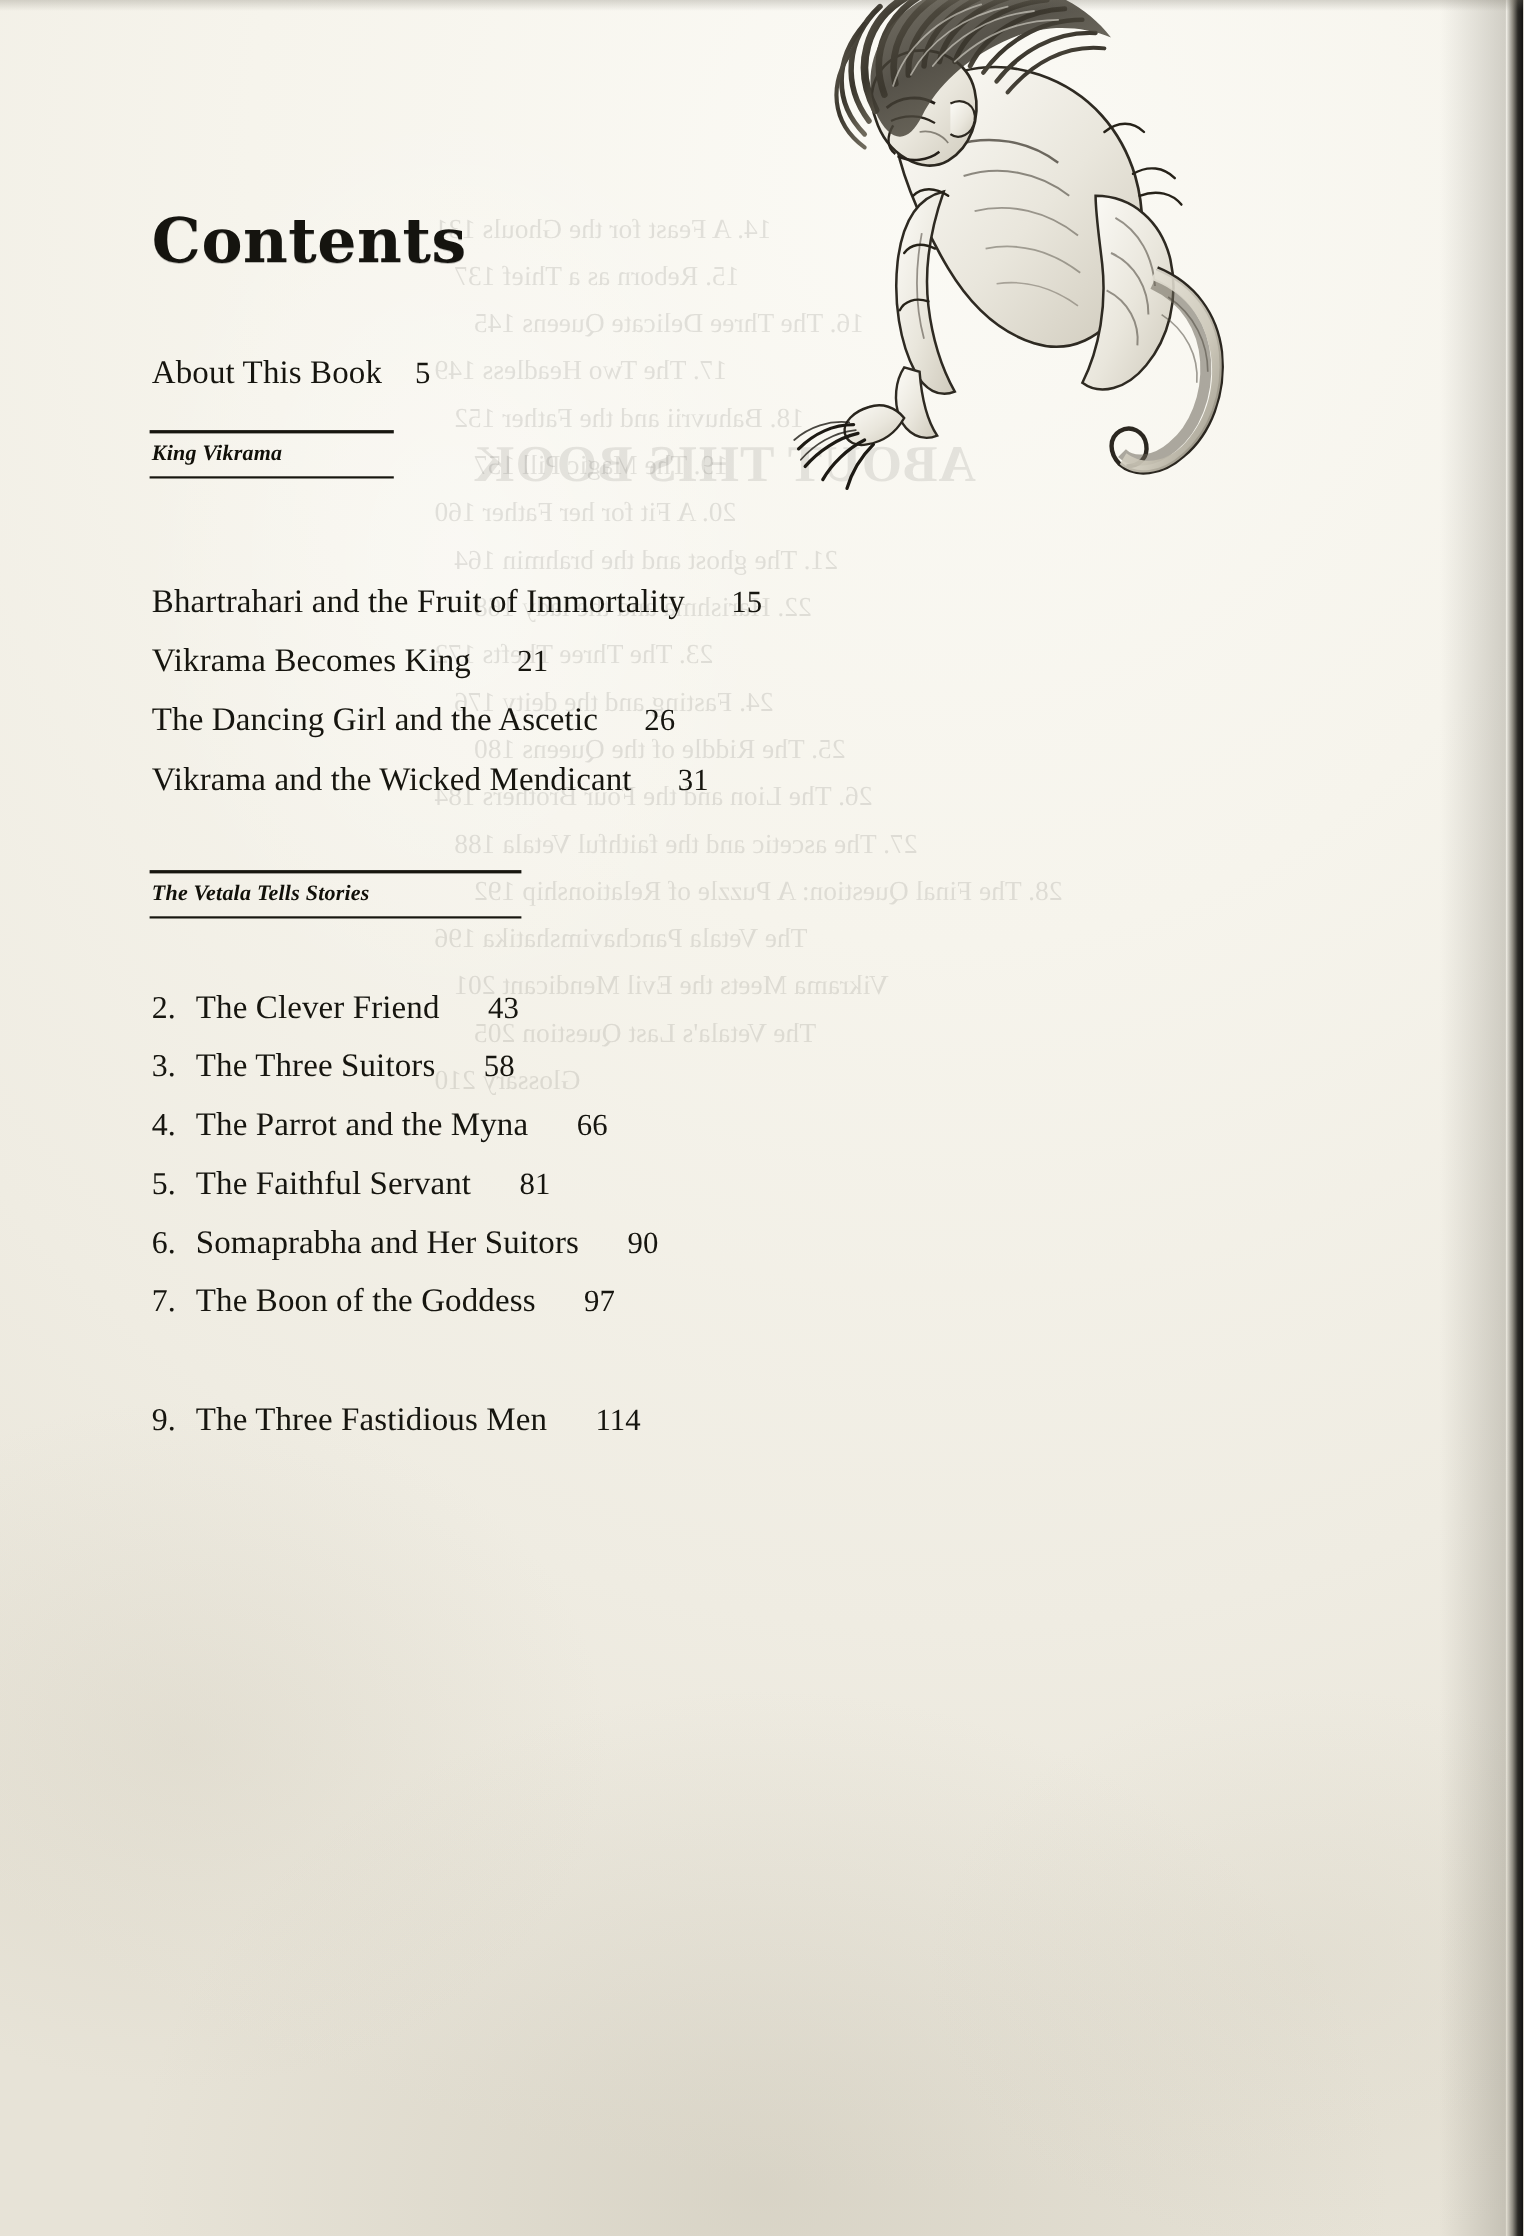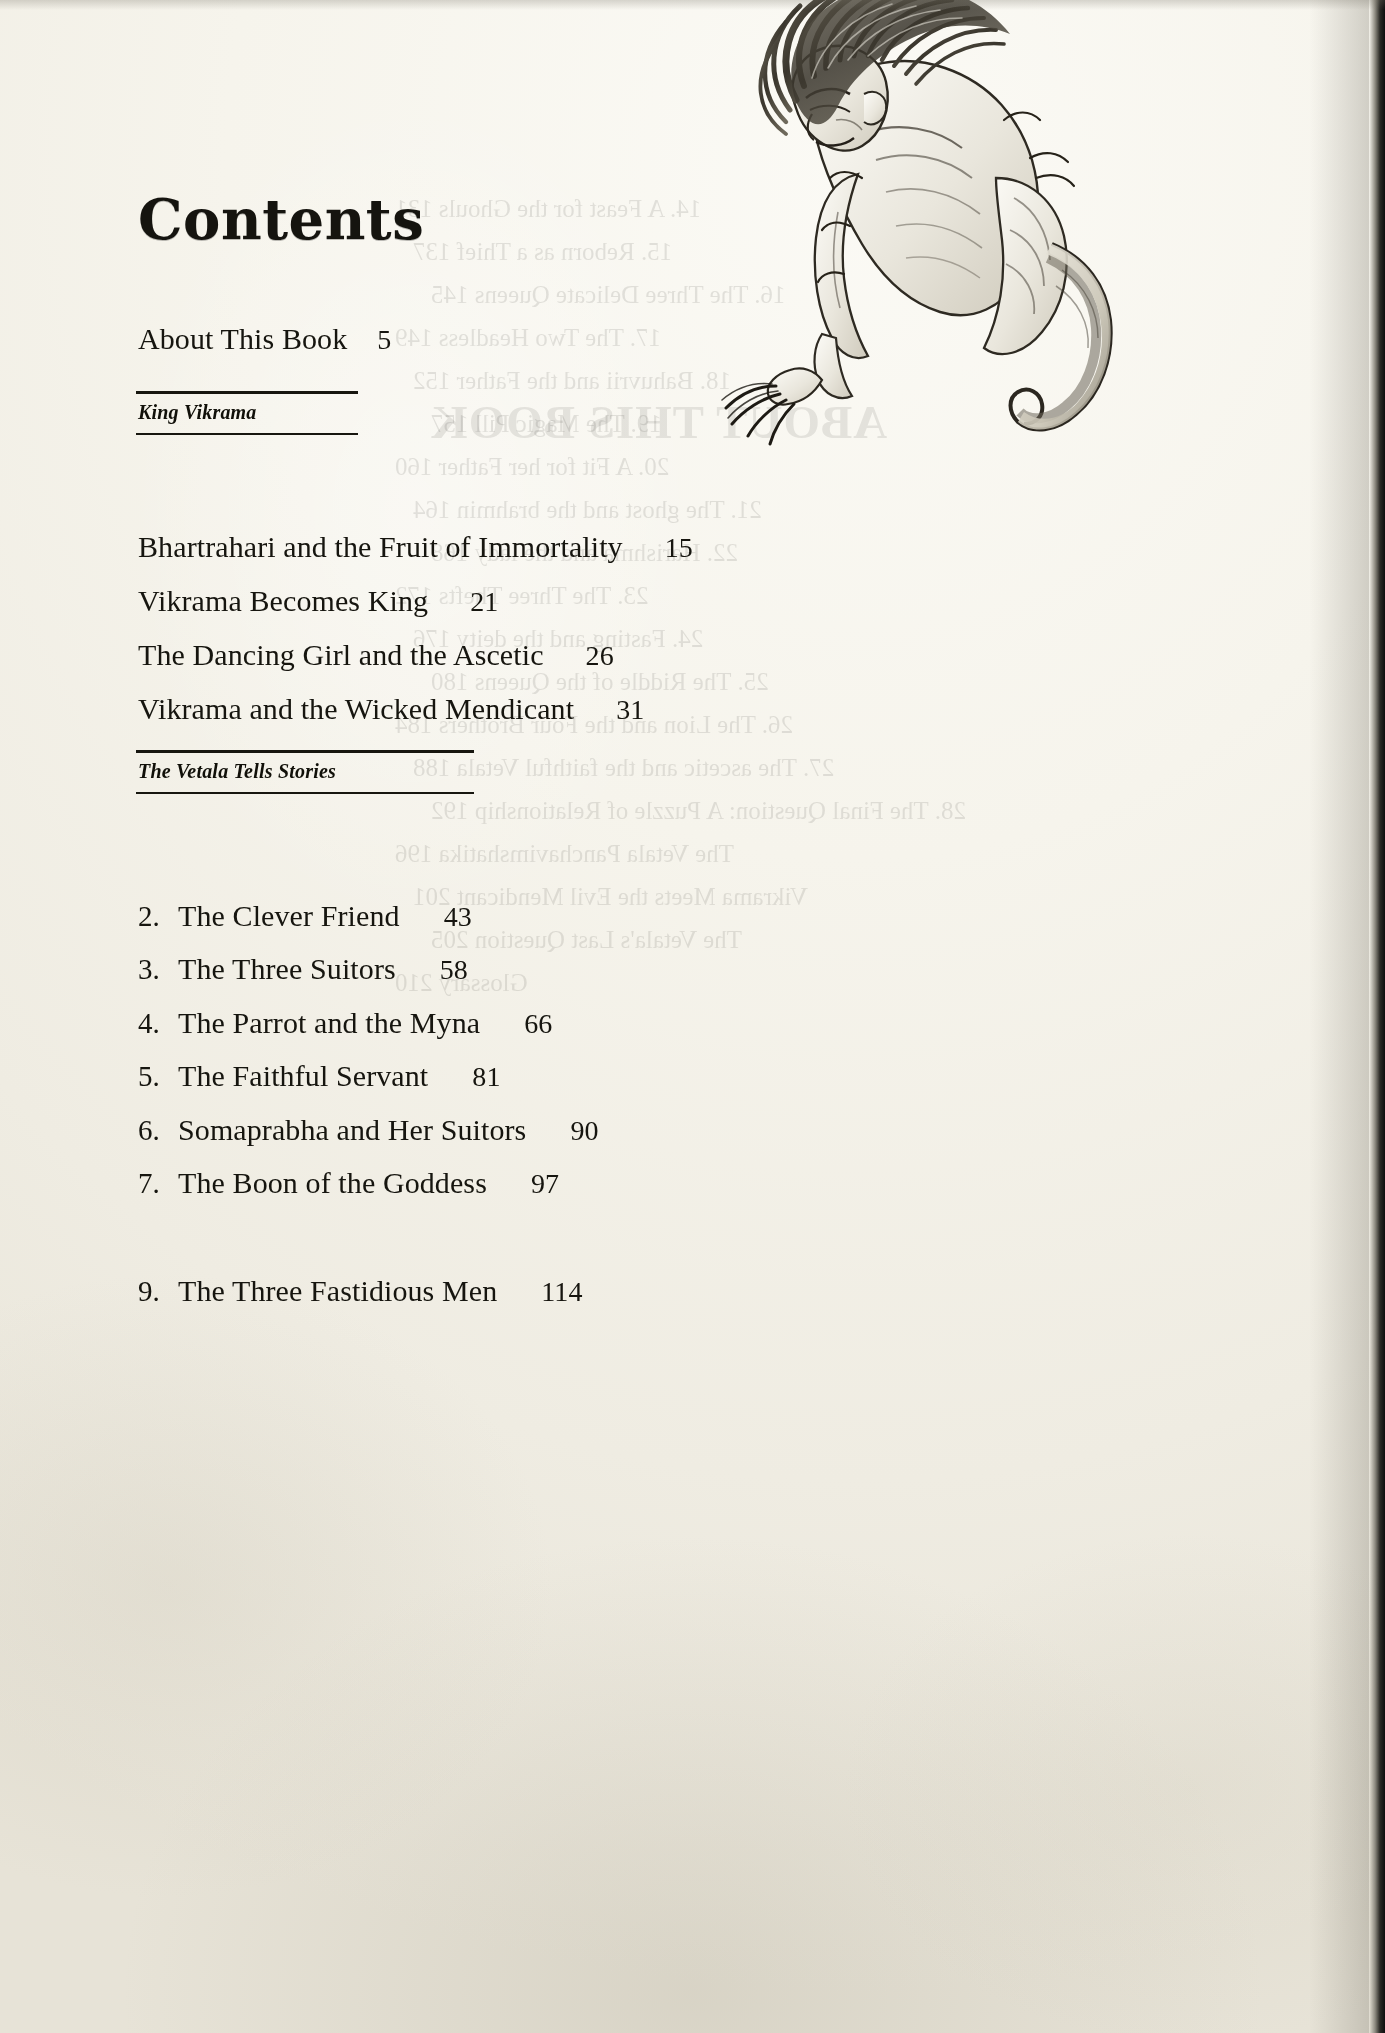--- a/index.html
+++ b/index.html
@@ -268,21 +268,21 @@
     <div class="row" style="top:584px;">
       <span>Vikrama Becomes King</span><span class="pg" style="margin-left:42px;">21</span>
     </div>
     <div class="row" style="top:638px;">
       <span>The Dancing Girl and the Ascetic</span><span class="pg" style="margin-left:42px;">26</span>
     </div>
     <div class="row" style="top:692px;">
       <span>Vikrama and the Wicked Mendicant</span><span class="pg" style="margin-left:42px;">31</span>
     </div>
 
-    <div class="sec" style="top:750px;width:338px;">
+    <div class="sec" style="top:791px;width:338px;">
       <div class="rule"></div>
       <div class="lbl">The Vetala Tells Stories</div>
       <div class="rule thin"></div>
     </div>
 
     <div class="row" style="top:899px;">
       <span class="num">2.</span><span>The Clever Friend</span><span class="pg" style="margin-left:44px;">43</span>
     </div>
     <div class="row" style="top:952px;">
       <span class="num">3.</span><span>The Three Suitors</span><span class="pg" style="margin-left:44px;">58</span>

